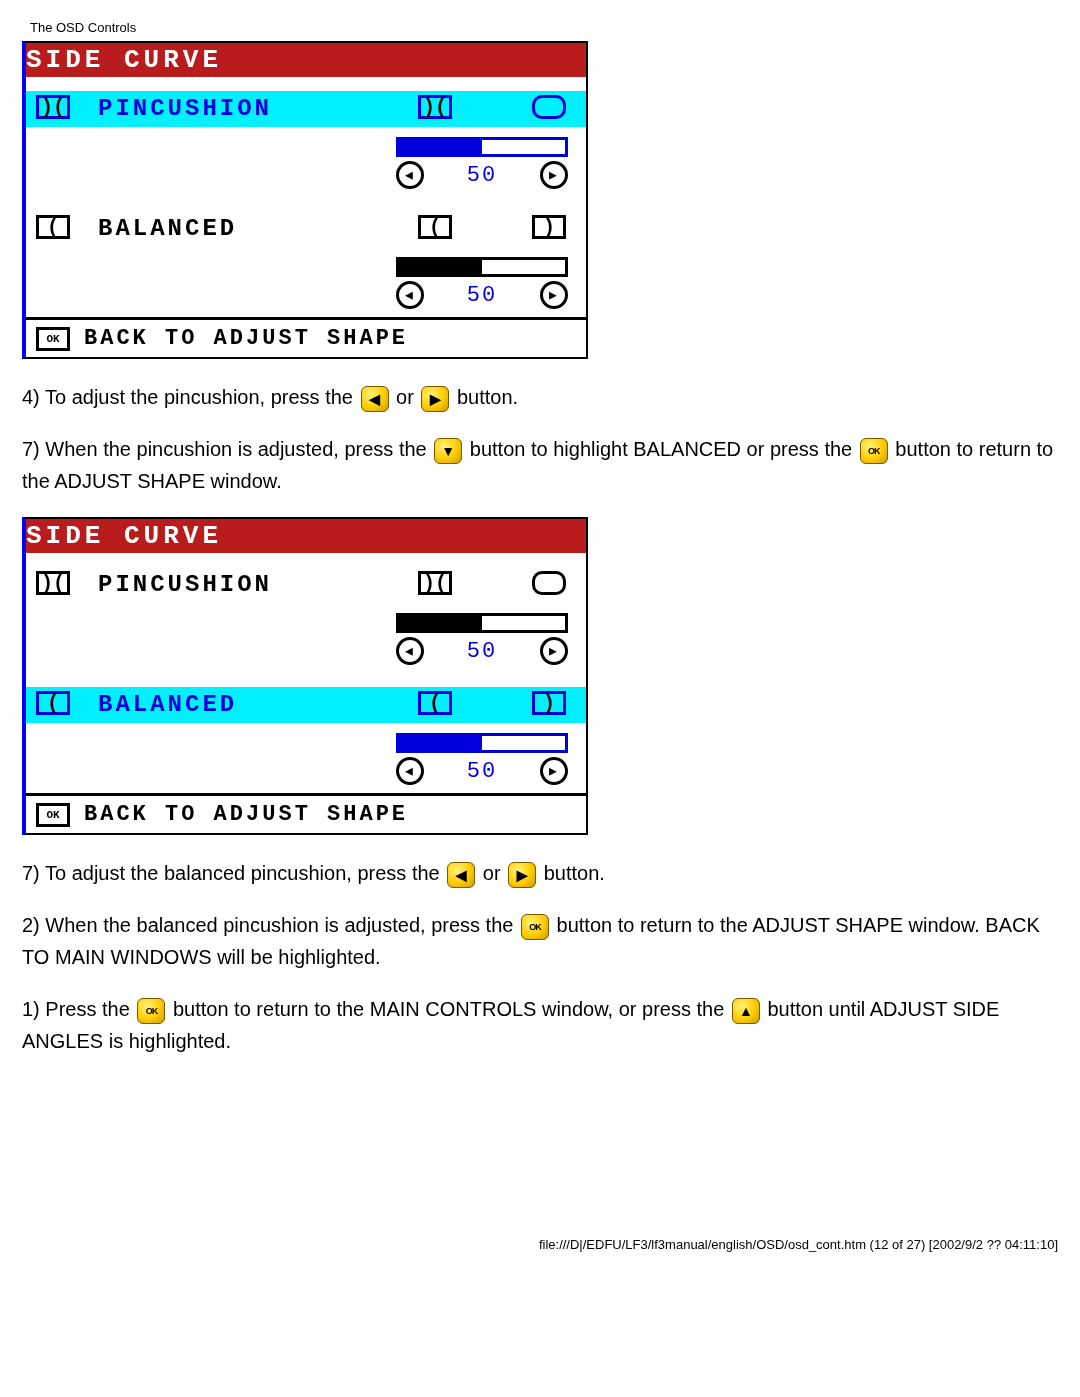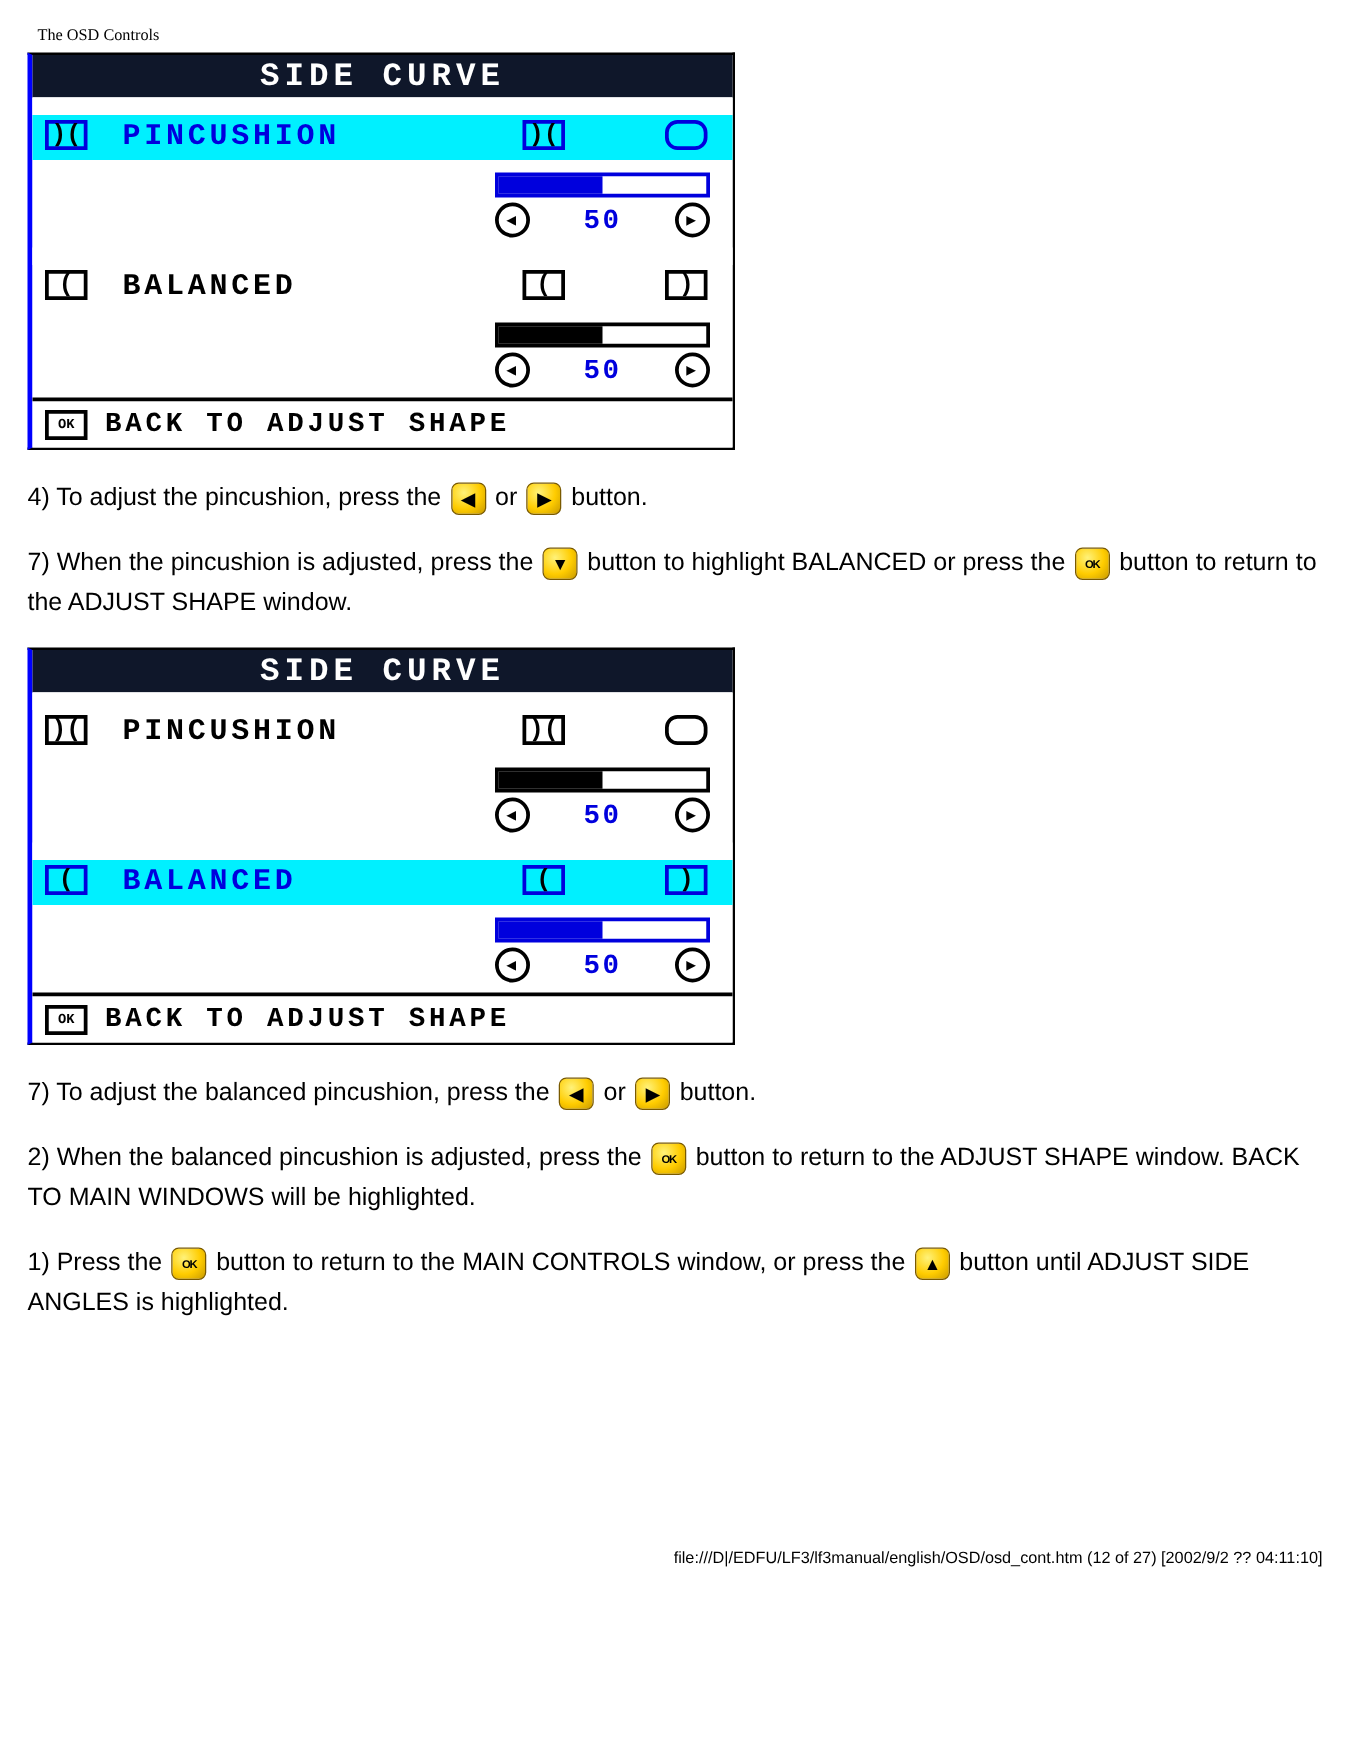--- a/index.html
+++ b/index.html
@@ -7,34 +7,32 @@
     padding:20px 22px;
     font-family:Arial,Helvetica,sans-serif;
     font-size:20px;
     color:#000;
     background:#fff;
     width:1036px;
   }
   .small-header{
     font-size:13px;
     margin:0 0 6px 8px;
-    font-family:Liberation Serif, serif;
   }
   .osd-panel{
     width:560px;
     border:2px solid #000;
     border-left:4px solid #0000ff;
     margin:0 0 22px 0;
     font-family:"Courier New",monospace;
     font-weight:bold;
   }
   .osd-title{
-    background:#0f172a;
+    background:#b91c1c;
     color:#fff;
-    text-align:center;
     font-size:26px;
     letter-spacing:4px;
     padding:2px 0;
   }
   .osd-body{
     background:#fff;
   }
   .pad-row{height:14px;background:#fff;}
   .osd-row{
     display:flex;
@@ -81,21 +79,21 @@
   }
   .slider-fill.black{background:#000;}
   .slider-ctrl{
     display:flex;align-items:center;justify-content:space-between;
     font-size:22px;letter-spacing:2px;
   }
   .arrow-circ{
     width:22px;height:22px;border:3px solid #000;border-radius:50%;
     display:flex;align-items:center;justify-content:center;font-size:13px;
   }
-  .slider-ctrl .val{color:#0000dd;font-weight:bold;text-align:right;}
+  .slider-ctrl .val{color:#0000dd;font-weight:normal;text-align:right;}
   .slider-ctrl.black .val{color:#000;}
   .osd-hr{height:3px;background:#000;}
   .back-row{
     display:flex;align-items:center;
     padding:6px 10px;
     font-size:22px;letter-spacing:3px;
   }
   .ok-box{
     border:3px solid #000;width:28px;height:18px;
     display:flex;align-items:center;justify-content:center;

